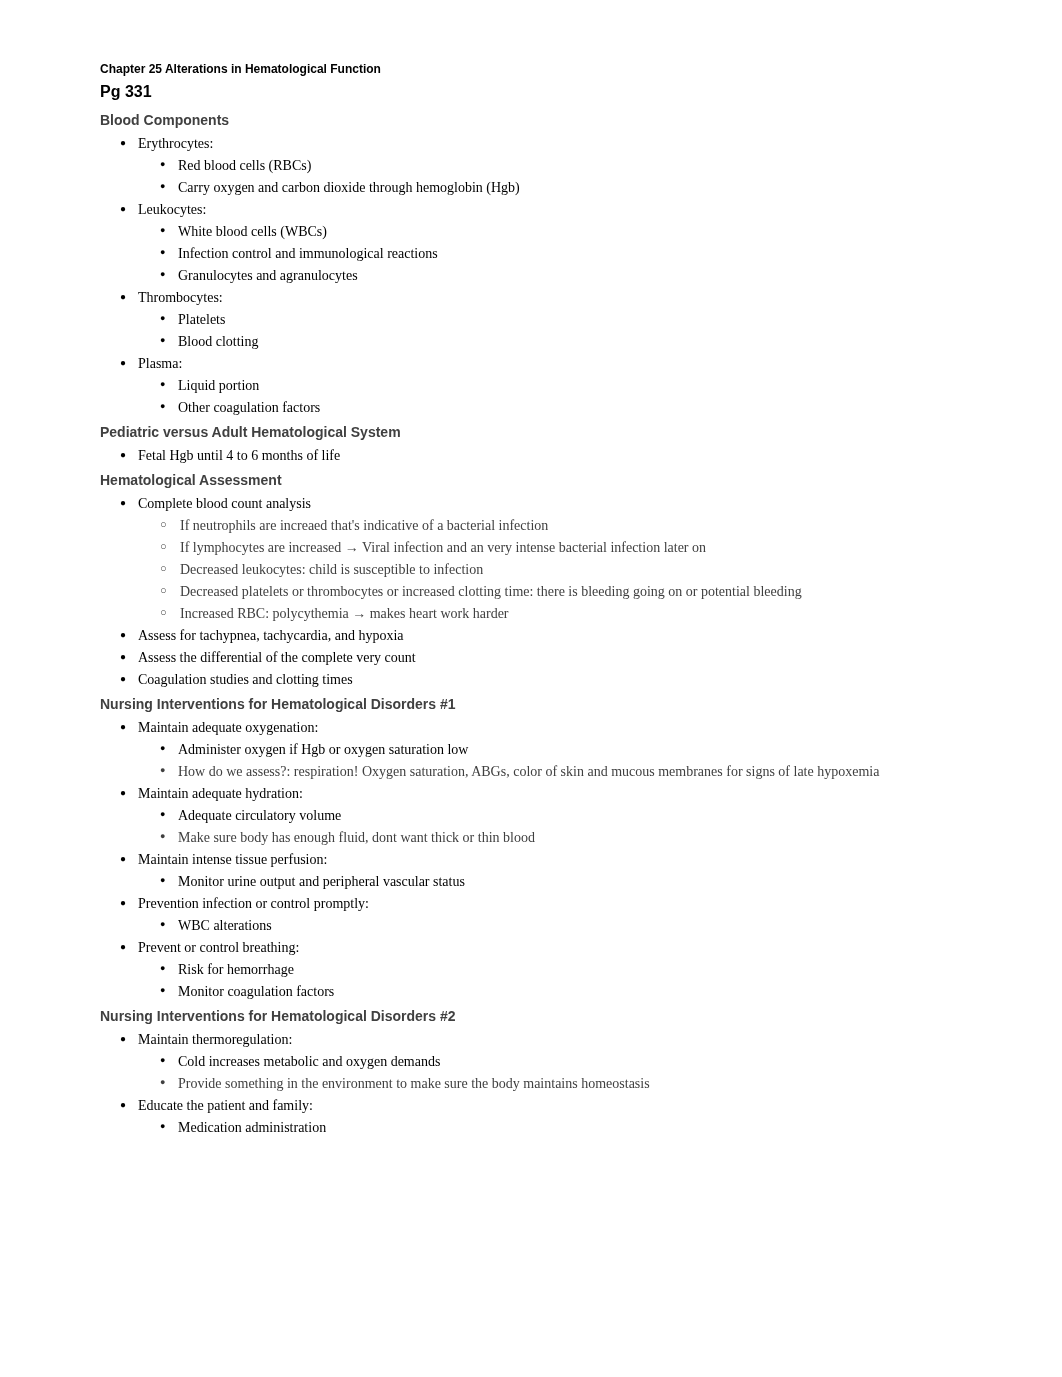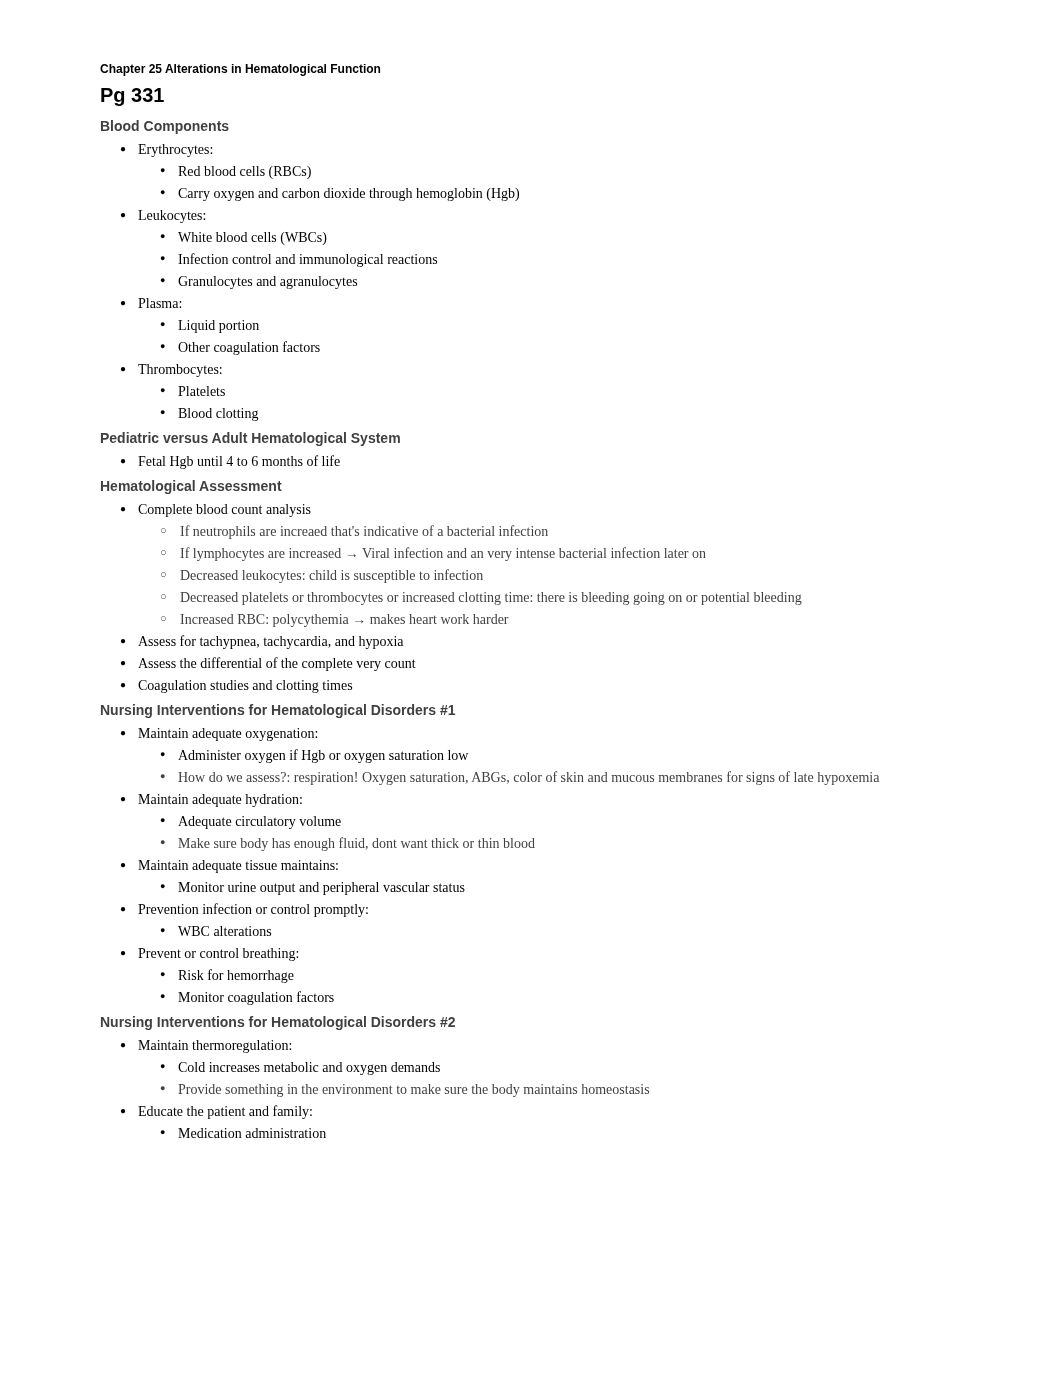--- a/index.html
+++ b/index.html
@@ -17,21 +17,21 @@
       line-height: 1.5;
     }
 
     .page-title {
       font-size: 12px;
       font-weight: bold;
       margin-bottom: 2px;
     }
 
     .page-subtitle {
-      font-size: 20px;
+      font-size: 16px;
       font-weight: bold;
       margin-bottom: 6px;
     }
 
     .section-heading {
       color: #1155CC;
       font-weight: bold;
       font-size: 14px;
       margin-bottom: 2px;
     }
@@ -121,27 +121,27 @@
         <ul class="level1">
           <li><span>Erythrocytes:</span><ul class="level2">
               <li class="">Red blood cells (RBCs)</li>
               <li class="">Carry oxygen and carbon dioxide through hemoglobin (Hgb)</li>
             </ul></li>
           <li><span>Leukocytes:</span><ul class="level2">
               <li class="">White blood cells (WBCs)</li>
               <li class="">Infection control and immunological reactions</li>
               <li class="">Granulocytes and agranulocytes</li>
             </ul></li>
+          <li><span>Thrombocytes:</span><ul class="level2">
+              <li class="">Platelets</li>
+              <li class="">Blood clotting</li>
+            </ul></li>
           <li><span>Plasma:</span><ul class="level2">
               <li class="">Liquid portion</li>
               <li class="">Other coagulation factors</li>
-            </ul></li>
-          <li><span>Thrombocytes:</span><ul class="level2">
-              <li class="">Platelets</li>
-              <li class="">Blood clotting</li>
             </ul></li>
         </ul>
       </div>
       <div class="section-block">
         <div class="section-heading blue-text">Pediatric versus Adult Hematological System</div>
         <ul class="level1">
           <li><span>Fetal Hgb until 4 to 6 months of life</span></li>
         </ul>
       </div>
       <div class="section-block">
@@ -163,21 +163,21 @@
         <div class="section-heading blue-text">Nursing Interventions for Hematological Disorders #1</div>
         <ul class="level1">
           <li><span>Maintain adequate oxygenation:</span><ul class="level2">
               <li class="">Administer oxygen if Hgb or oxygen saturation low</li>
               <li class="blue-text">How do we assess?: respiration! Oxygen saturation, ABGs, color of skin and mucous membranes for signs of late hypoxemia</li>
             </ul></li>
           <li><span>Maintain adequate hydration:</span><ul class="level2">
               <li class="">Adequate circulatory volume</li>
               <li class="blue-text">Make sure body has enough fluid, dont want thick or thin blood</li>
             </ul></li>
-          <li><span>Maintain adequate tissue maintains:</span><ul class="level2">
+          <li><span>Maintain intense tissue perfusion:</span><ul class="level2">
               <li class="">Monitor urine output and peripheral vascular status</li>
             </ul></li>
           <li><span>Prevention infection or control promptly:</span><ul class="level2">
               <li class="">WBC alterations</li>
             </ul></li>
           <li><span>Prevent or control breathing:</span><ul class="level2">
               <li class="">Risk for hemorrhage</li>
               <li class="">Monitor coagulation factors</li>
             </ul></li>
         </ul>

